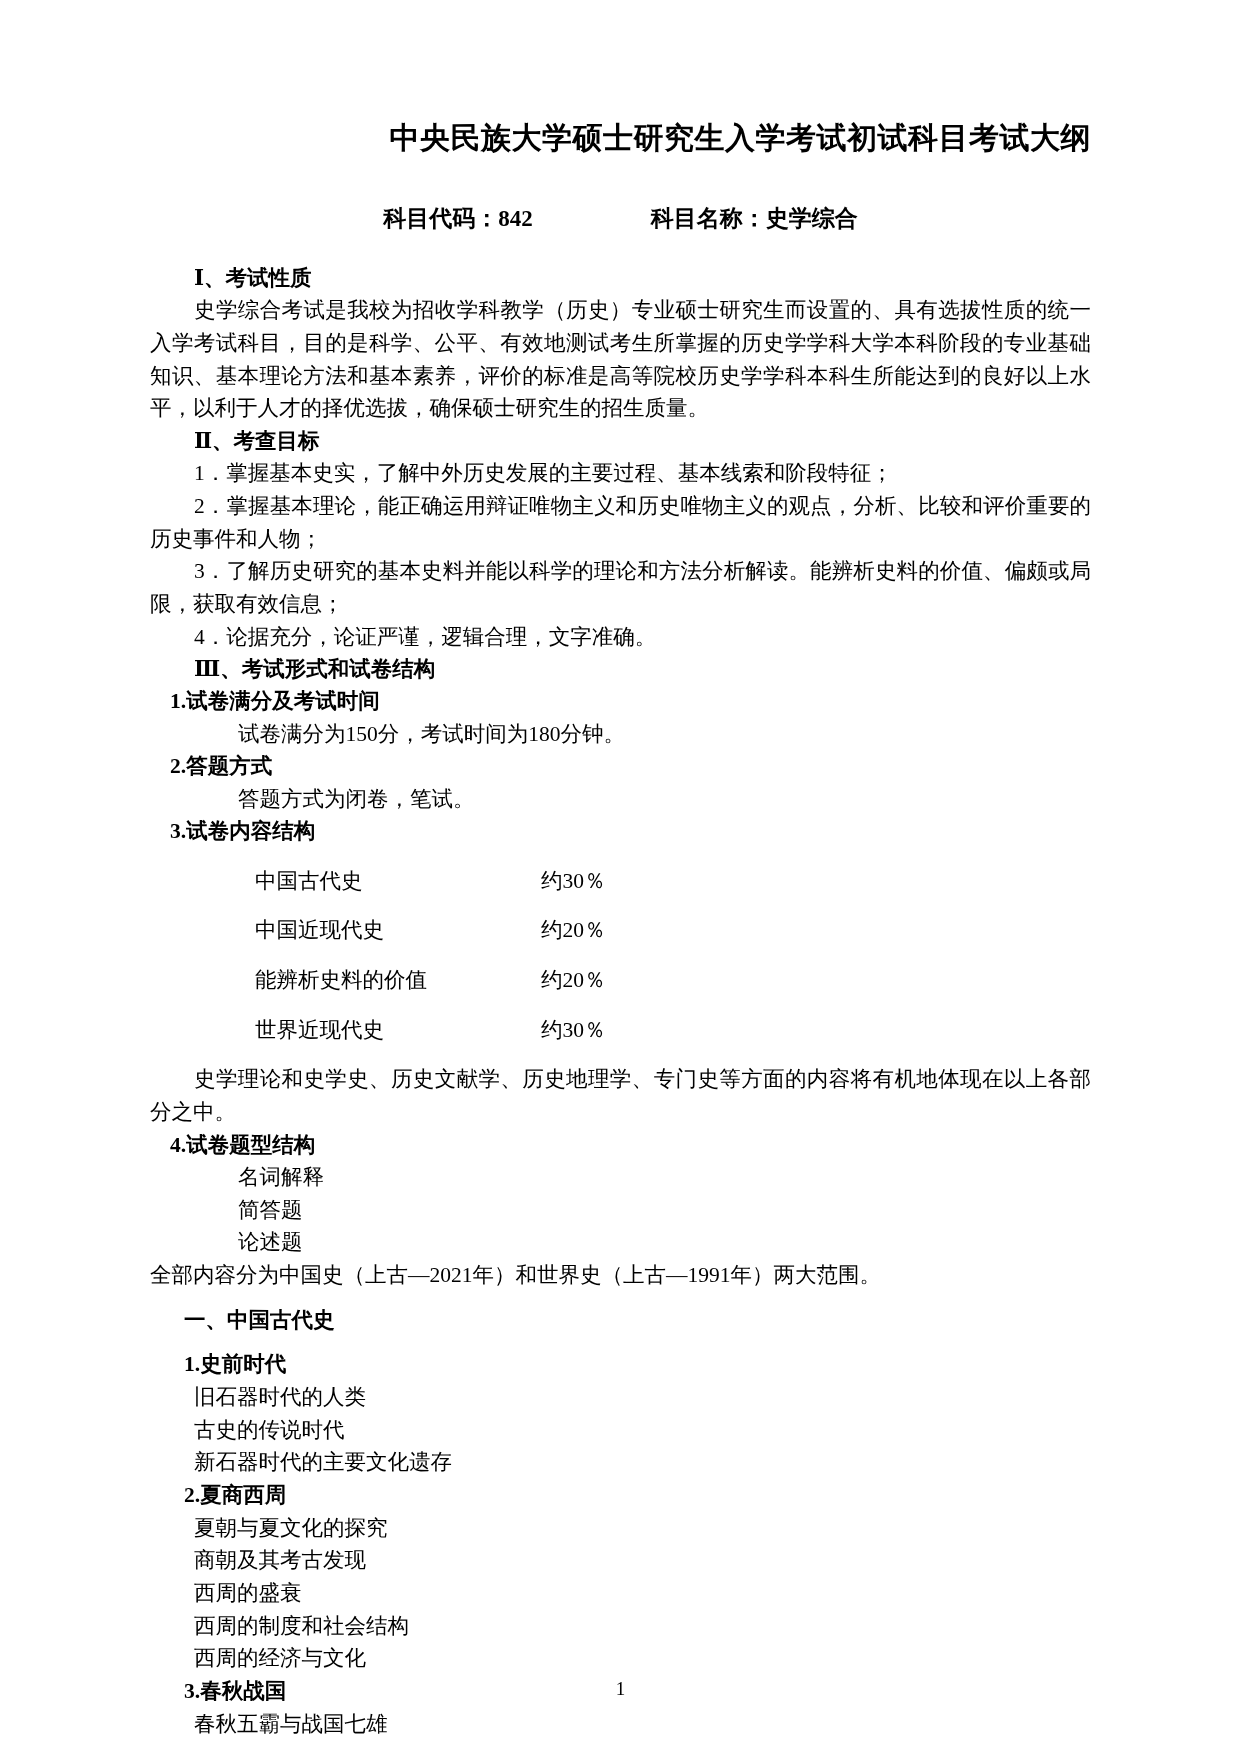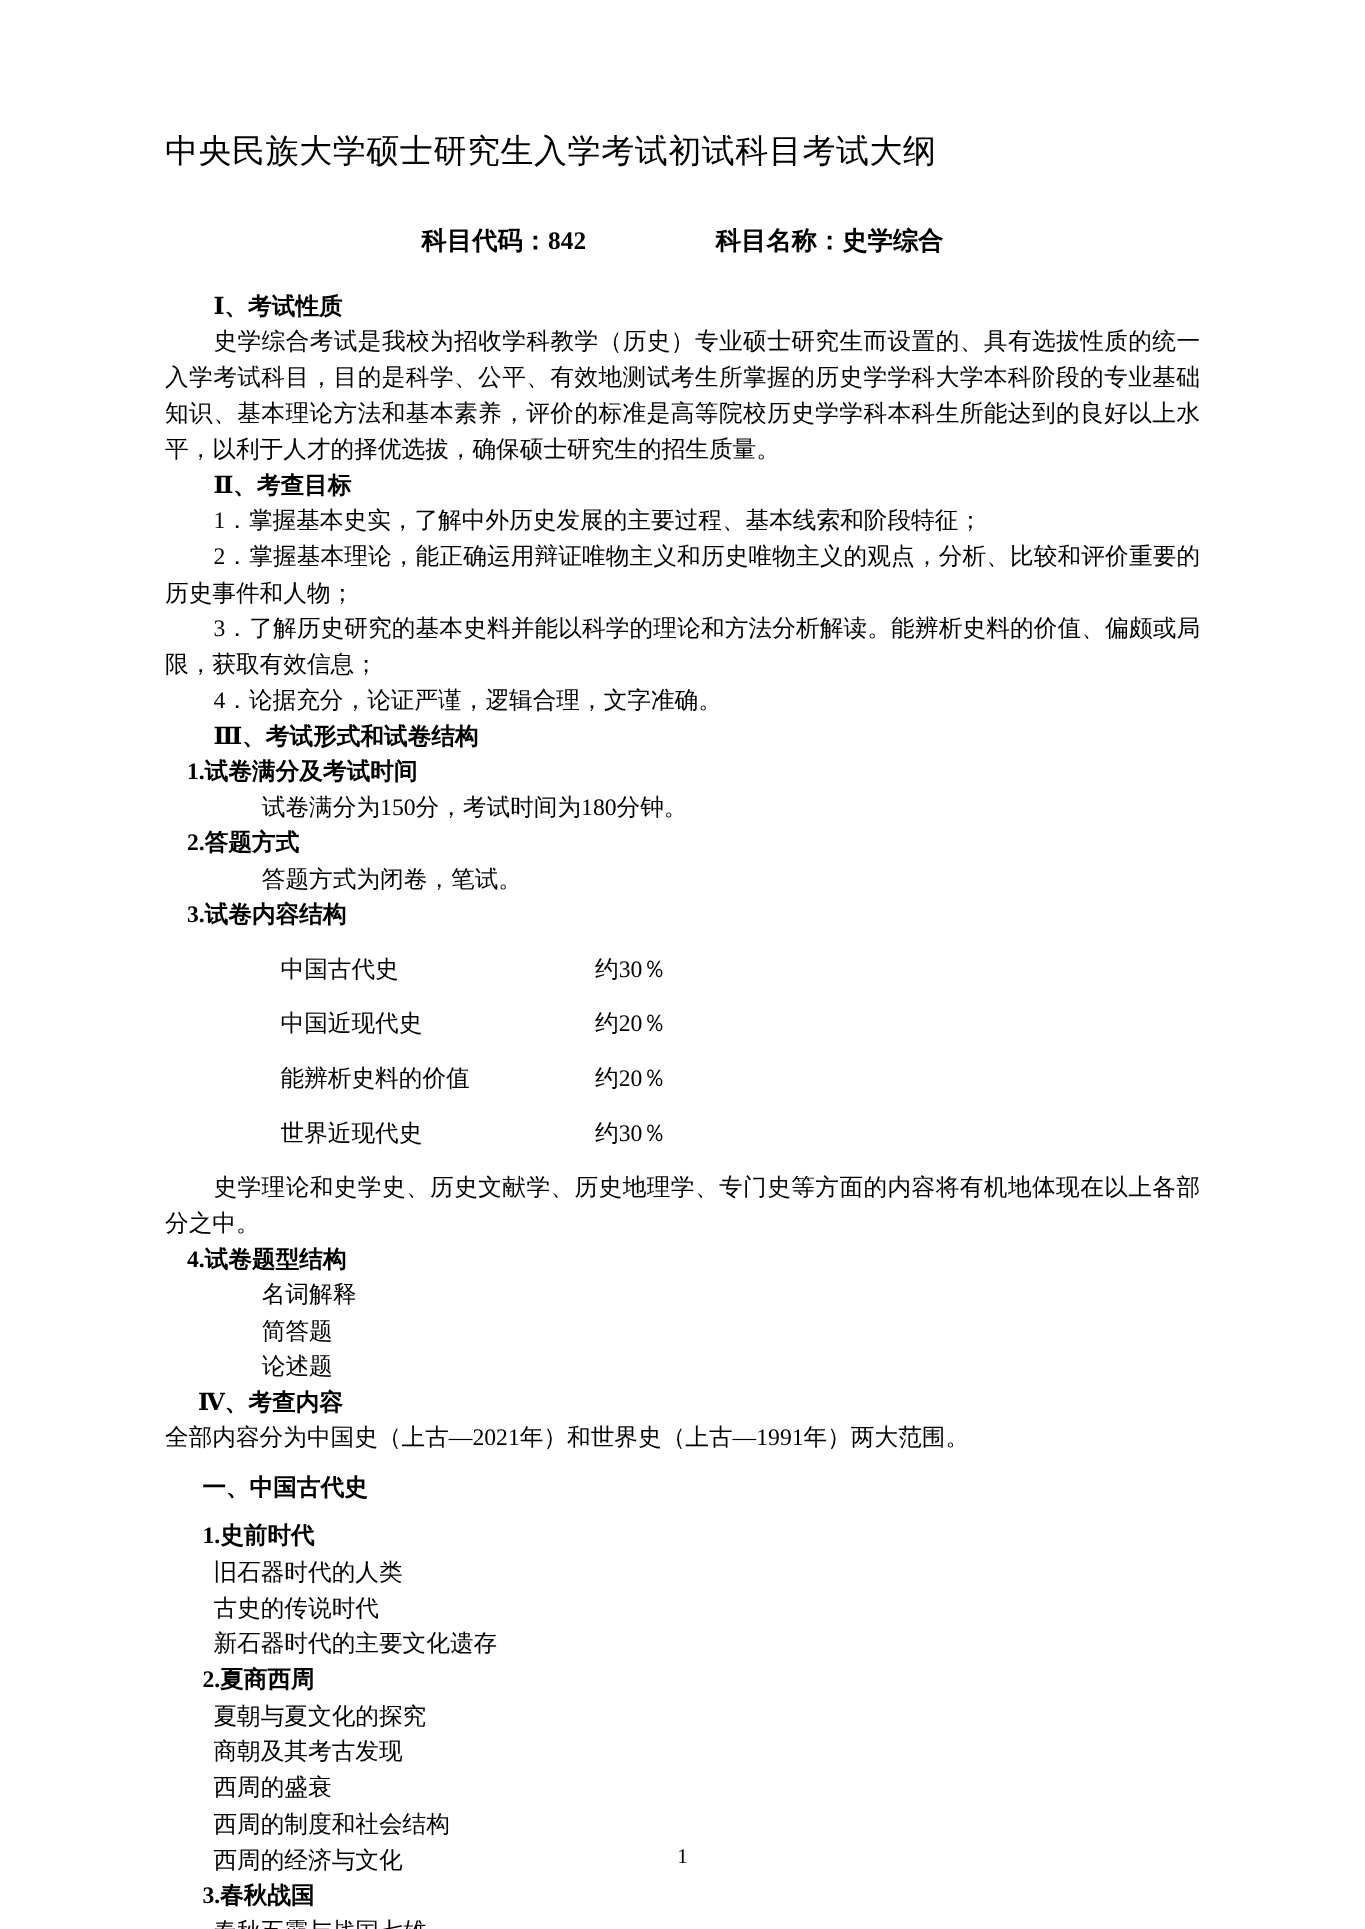--- a/index.html
+++ b/index.html
@@ -16,23 +16,23 @@
     position: relative;
     width: 1241px;
     height: 1754px;
     margin: 0 auto;
     background: #ffffff;
     box-sizing: border-box;
     padding: 118px 150px 0 150px;
     overflow: hidden;
   }
   .doc-title {
-    text-align: left;
+    text-align: right;
     font-size: 30px;
-    font-weight: normal;
+    font-weight: bold;
     letter-spacing: 0.5px;
     margin: 0 0 0 0;
     line-height: 1.3;
   }
   .subject-line {
     display: flex;
     justify-content: center;
     align-items: baseline;
     font-size: 23px;
     font-weight: bold;
@@ -182,21 +182,20 @@
       <span class="struct-label">世界近现代史</span>
       <span class="struct-pct">约30％</span>
     </div>
     <p class="para">史学理论和史学史、历史文献学、历史地理学、专门史等方面的内容将有机地体现在以上各部分之中。</p>
 
     <p class="sec-head-num">4.试卷题型结构</p>
     <p class="sub-para">名词解释</p>
     <p class="sub-para">简答题</p>
     <p class="sub-para">论述题</p>
 
-    <p class="sec-head-flush">Ⅳ、考查内容</p>
     <p class="para-noindent">全部内容分为中国史（上古—2021年）和世界史（上古—1991年）两大范围。</p>
 
     <p class="outline-h1">一、中国古代史</p>
 
     <p class="outline-h2">1.史前时代</p>
     <p class="outline-item">旧石器时代的人类</p>
     <p class="outline-item">古史的传说时代</p>
     <p class="outline-item">新石器时代的主要文化遗存</p>
 
     <p class="outline-h2">2.夏商西周</p>

